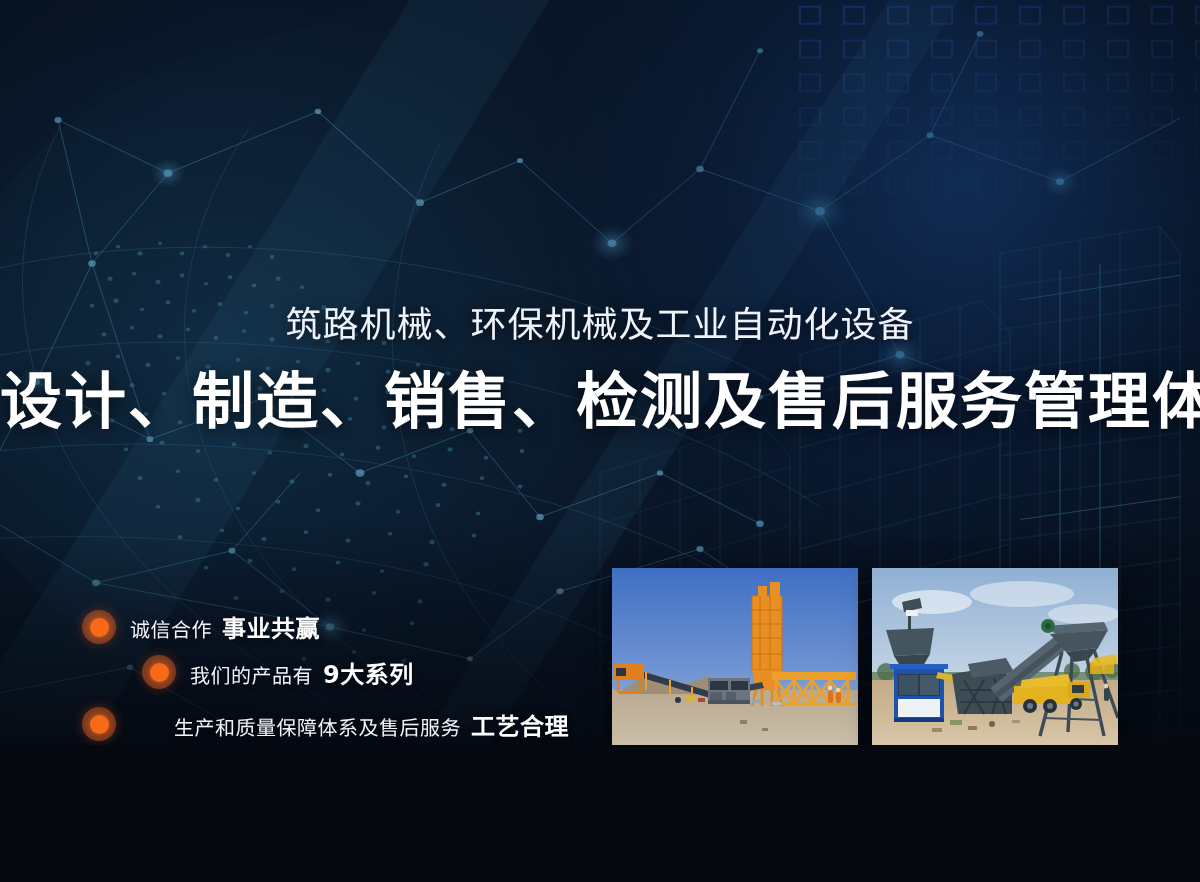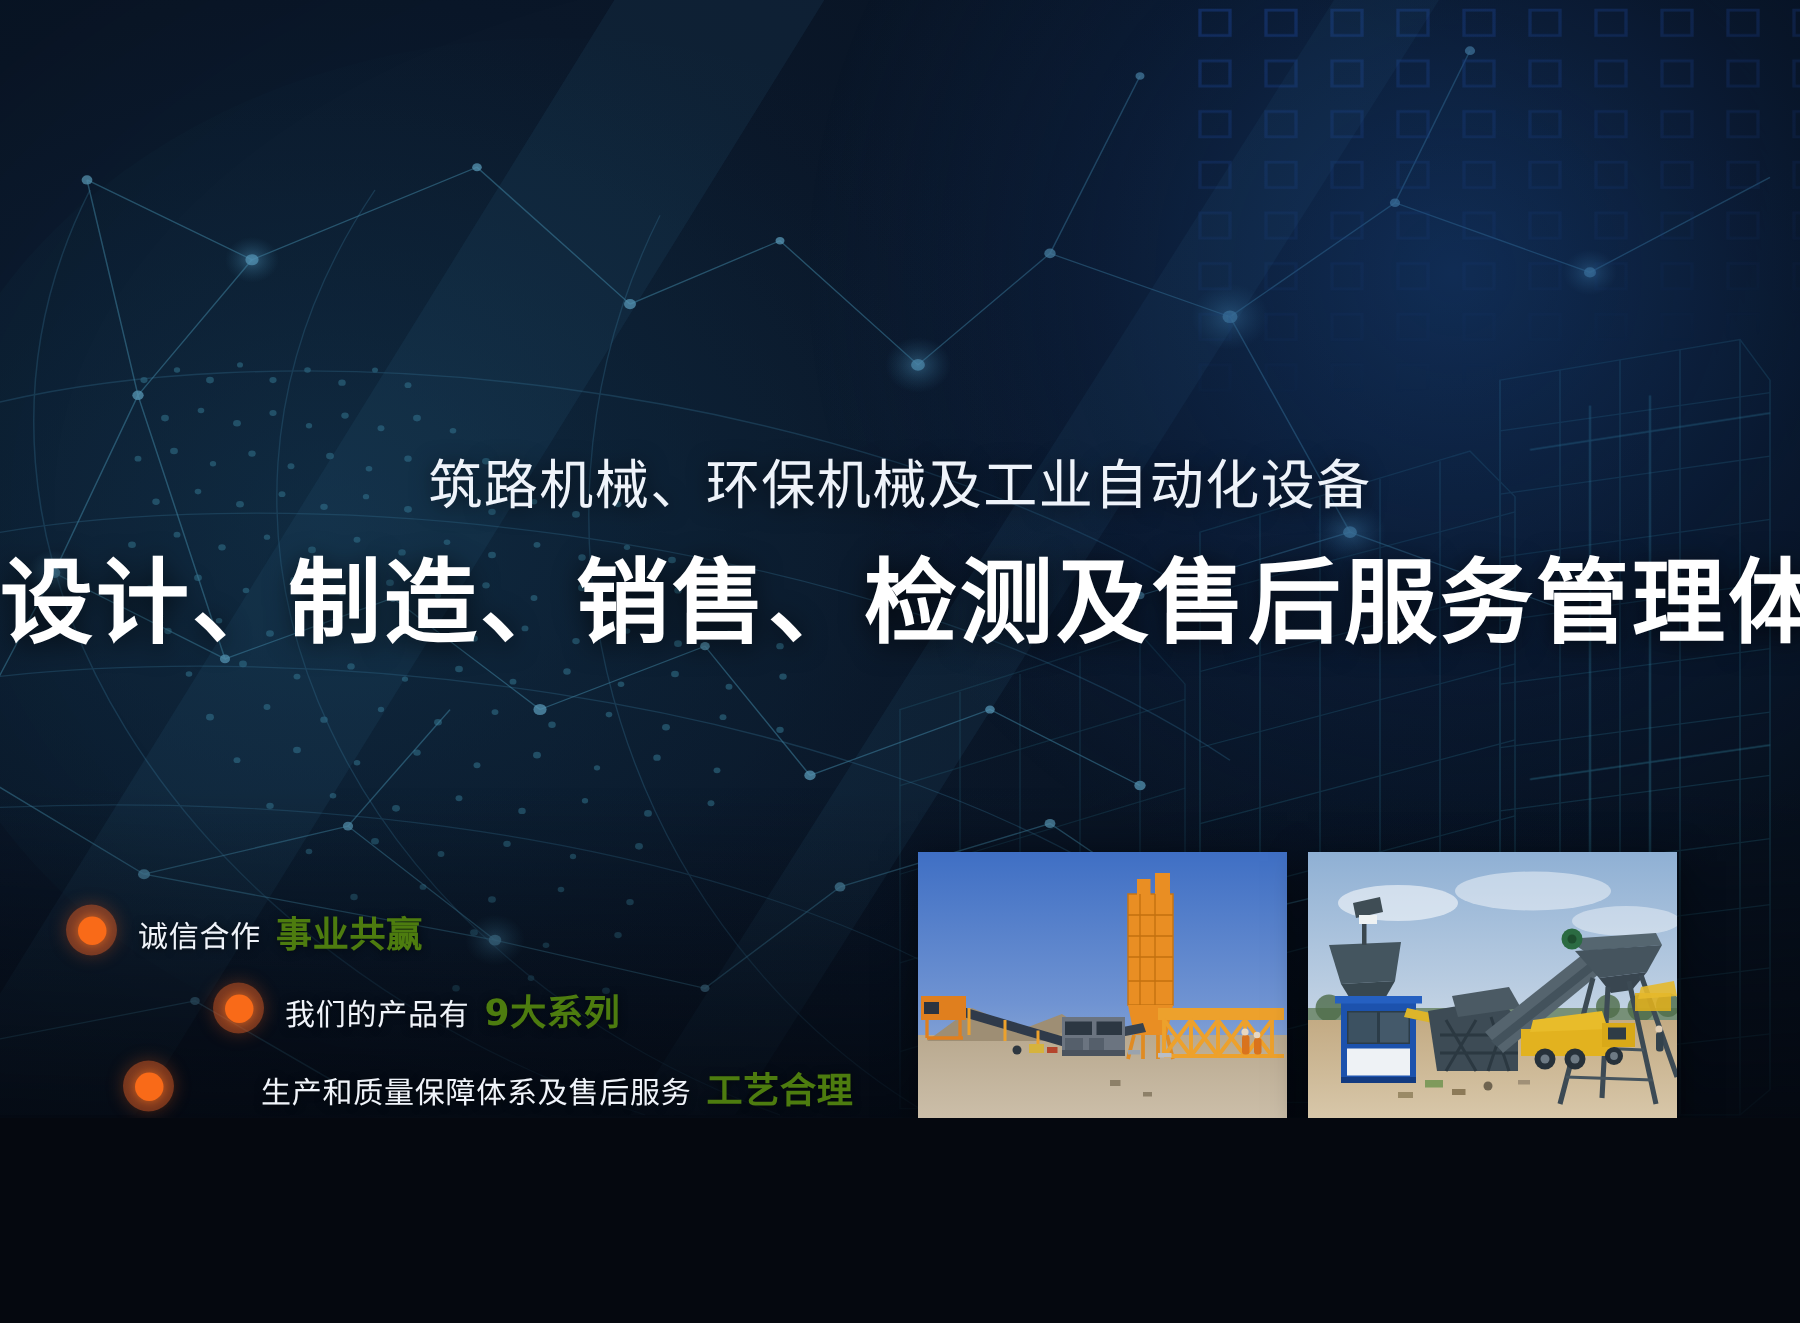--- a/index.html
+++ b/index.html
@@ -77,21 +77,21 @@
 
   
   .bullets{ position:absolute; left:0; top:596px; width:600px; }
 
   .bullet-row{
     display:flex;
     align-items:center;
     height:48px;
     margin-bottom:4px;
   }
-  .bullet-row.r1{ padding-left:44px; }
+  .bullet-row.r1{ padding-left:82px;align-items:flex-end; }
   .bullet-row.r2{ padding-left:112px;margin-left:30px; }
   .bullet-row.r3{ padding-left:82px;gap:44px; }
 
   .dot{
     position:relative;
     flex:0 0 auto;
     width:34px; height:34px;
     border-radius:50%;
     background:rgba(214,89,36,.55);
     display:flex; align-items:center; justify-content:center;
@@ -111,21 +111,21 @@
     font-family:"DejaVu Sans","Liberation Sans",sans-serif;
   }
   .b-plain{
     color:#f0f4fa;
     font-size:20px;
     font-weight:400;
     letter-spacing:.5px;
     text-shadow:0 1px 6px rgba(0,0,0,.7);
   }
   .b-accent{
-    color:#4d7c0f;
+    color:#ffffff;
     font-size:24px;
     font-weight:700;
     letter-spacing:.5px;
     margin-left:10px;
     text-shadow:0 1px 6px rgba(0,0,0,.6);
   }
 
   
   .photos{ position:absolute; left:612px; top:568px; display:flex; gap:14px; }
   .photo{

